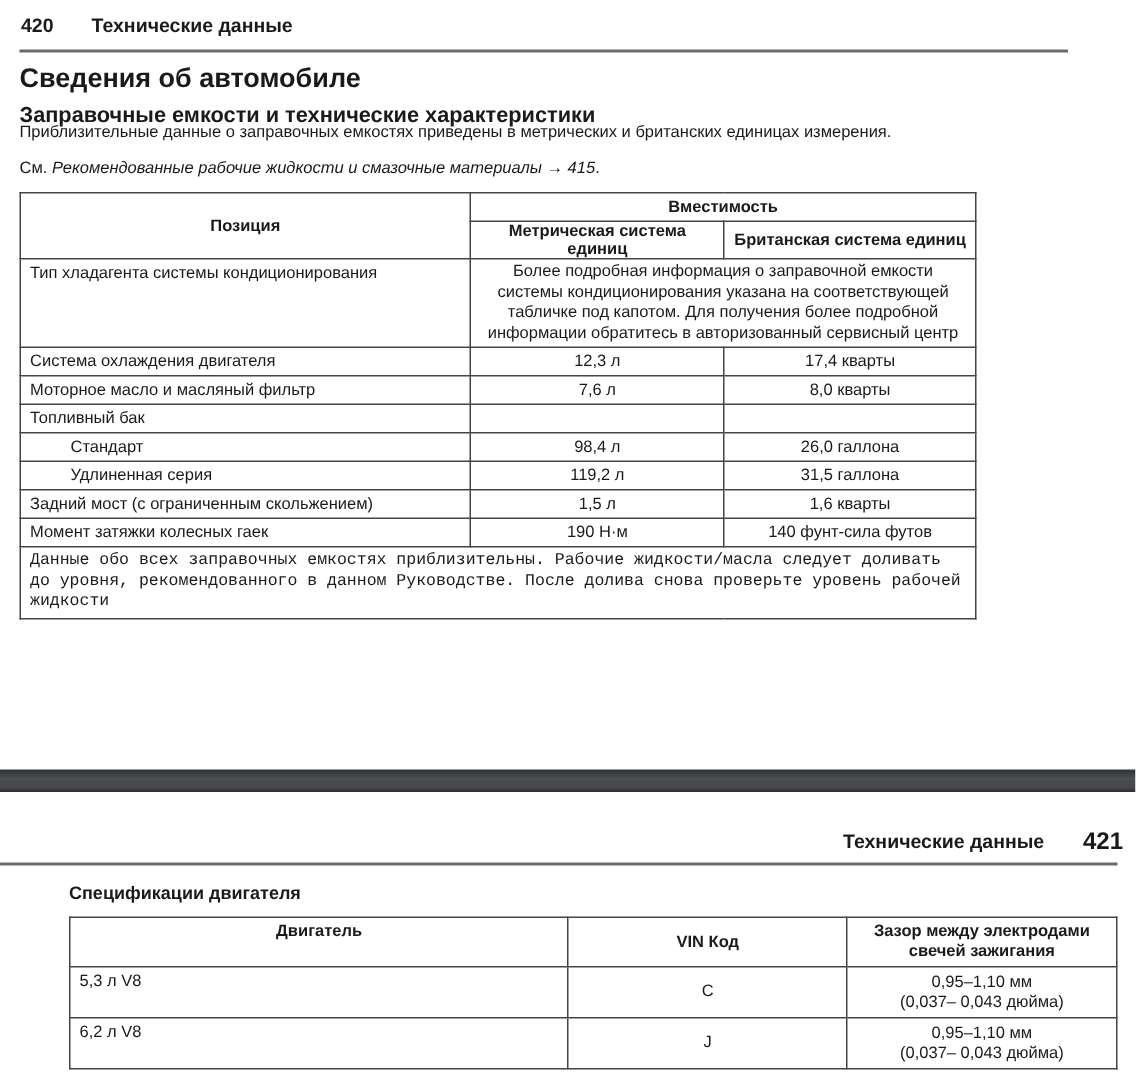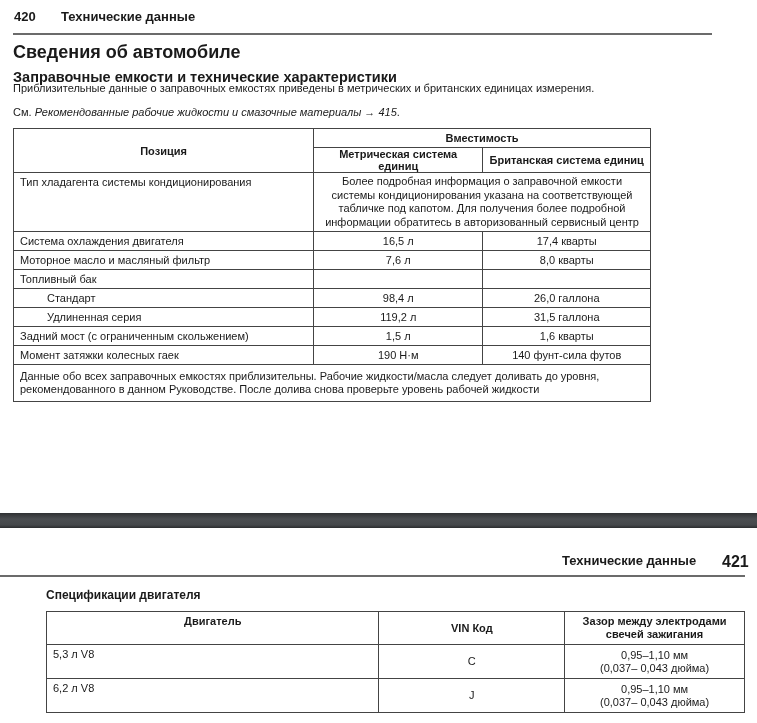--- a/index.html
+++ b/index.html
@@ -17,21 +17,21 @@
 
   table { border-collapse:collapse; font-size:11px; }
   td, th { border:1px solid #444; }
   .t1 { left:13px; top:128px; width:638px; }
   .t1 th { font-weight:bold; text-align:center; height:18px; padding:0 4px; }
   .t1 td { height:18px; padding:0 6px; vertical-align:middle; }
   .t1 td.c { text-align:center; }
   .t1 td.ind { padding-left:33px; }
   .t1 td.top { vertical-align:top; padding-top:3px; }
   .t1 td.note { text-align:center; line-height:13.5px; padding:2px 6px; }
-  .t1 td.foot { line-height:13.5px; padding:3px 6px; height:30px; }
+  .t1 td.foot { line-height:13.5px; padding:3px 6px; height:30px;font-family:Liberation Mono, monospace; }
 
   .band { left:0; top:513px; width:757px; height:15px;
           background:linear-gradient(#2f3133, #4b4e51 40%, #45484b 80%, #2a2c2e); }
 
   .hdr2-title { left:562px; top:553px; font-size:13px; font-weight:bold; }
   .hdr2-num { left:722px; top:553px; font-size:16px; font-weight:bold; }
   .rule2 { left:0; top:575px; width:745px; height:2px; background:#6b6b6b; }
 
   .h3 { left:46px; top:588px; font-size:12px; font-weight:bold; }
   .t2 { left:46px; top:611px; width:699px;border-radius:13px; }
@@ -64,21 +64,21 @@
   <tr>
     <th>Метрическая система единиц</th>
     <th>Британская система единиц</th>
   </tr>
   <tr>
     <td class="top">Тип хладагента системы кондиционирования</td>
     <td colspan="2" class="note">Более подробная информация о заправочной емкости системы кондиционирования указана на соответствующей табличке под капотом. Для получения более подробной информации обратитесь в авторизованный сервисный центр</td>
   </tr>
   <tr>
     <td>Система охлаждения двигателя</td>
-    <td class="c">16,5 л</td>
+    <td class="c">12,3 л</td>
     <td class="c">17,4 кварты</td>
   </tr>
   <tr>
     <td>Моторное масло и масляный фильтр</td>
     <td class="c">7,6 л</td>
     <td class="c">8,0 кварты</td>
   </tr>
   <tr>
     <td>Топливный бак</td>
     <td class="c"></td>

